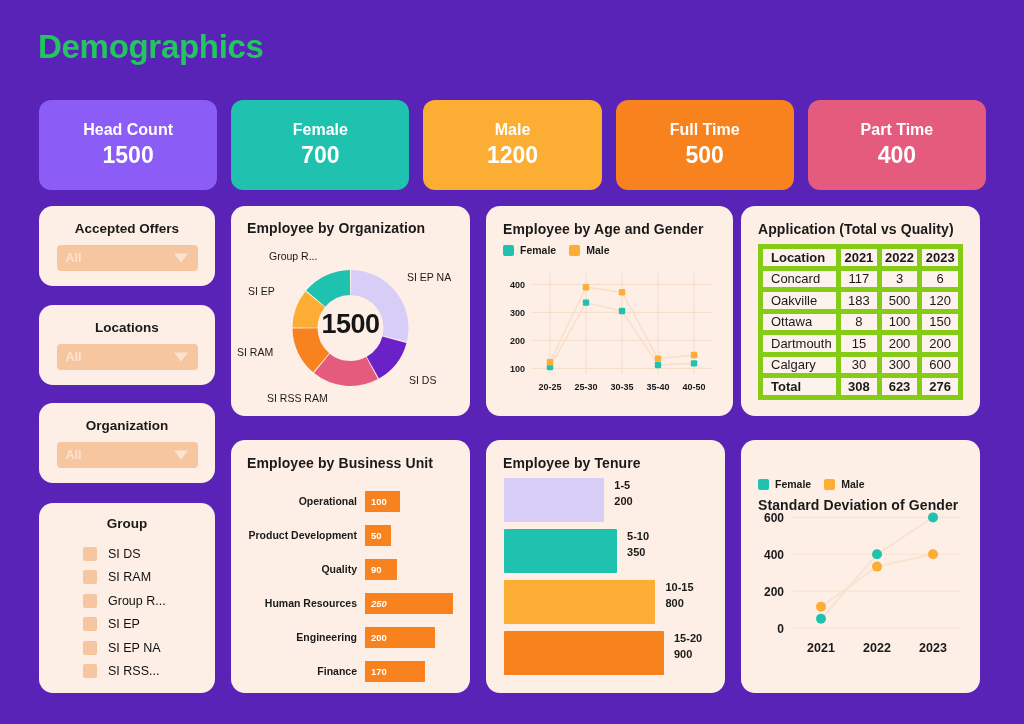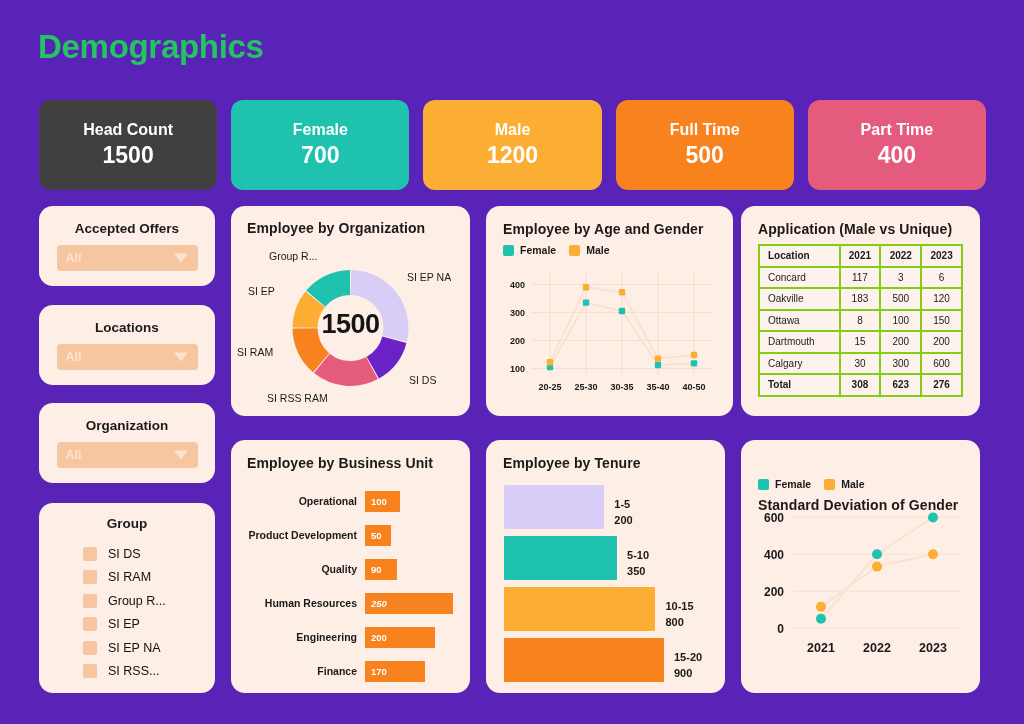--- a/index.html
+++ b/index.html
@@ -100,22 +100,22 @@
 
   
   .table-card { left: 741px; top: 206px; width: 239px; height: 210px; }
   .table-card .card-title { position: absolute; left: 17px; top: 15px; }
   table.apptable {
     position: absolute; left: 17px; top: 38px;
     width: 205px; border-collapse: collapse;
     background: #FDF3EC;
   }
   table.apptable th, table.apptable td {
-    border: 2px solid #84cc16;
-    font-size: 10px; color: #1A1A1A;
+    border: 5px solid #84cc16;
+    font-size: 13px; color: #1A1A1A;
     height: 21.5px; text-align: center;
     padding: 0 3px;
   }
   table.apptable th { font-weight: bold; }
   table.apptable td.loc { text-align: left; padding-left: 8px; }
   table.apptable th.loc { text-align: left; padding-left: 8px; }
   table.apptable tr.total td { font-weight: bold; }
 
   
   .bu-card { left: 231px; top: 440px; width: 239px; height: 253px; }
@@ -129,39 +129,39 @@
   .bu-bar {
     height: 21px; background: #F7821E;
     display: flex; align-items: center; padding-left: 6px;
   }
   .bu-val { font-size: 9.5px; font-weight: bold; color: #FFFFFF; }
 
   
   .ten-card { left: 486px; top: 440px; width: 239px; height: 253px; }
   .ten-card .card-title { position: absolute; left: 17px; top: 15px; }
   .ten-rows { position: absolute; left: 0; top: 38px; width: 239px; }
-  .ten-row { display: flex; align-items: flex-end; height: 51px; }
+  .ten-row { display: flex; align-items: flex-start; height: 51px; }
   .ten-bar { height: 44px; margin-left: 18px; border-radius: 1px; }
   .ten-txt { margin-left: 10px; line-height: 1.45; }
   .ten-name { font-size: 11px; font-weight: bold; color: #1A1A1A; }
   .ten-val { font-size: 11px; font-weight: bold; color: #1A1A1A; }
 
   
   .std-card { left: 741px; top: 440px; width: 239px; height: 253px; }
   .std-card .card-title { position: absolute; left: 17px; top: 15px; margin-top: 42px; }
 
   svg { display: block; }
 </style>
 </head>
 <body>
 
 <div class="page-title">Demographics</div>
 
 <div class="kpi-row">
-  <div class="kpi" id="kpi0" style="background: #404040;">
+  <div class="kpi" id="kpi0" style="background: #8b5cf6;">
     <span class="kpi-label">Head Count</span>
     <span class="kpi-value">1500</span>
   </div>
   <div class="kpi" id="kpi1" style="background: rgb(31, 194, 174);">
     <span class="kpi-label">Female</span>
     <span class="kpi-value">700</span>
   </div>
   <div class="kpi" id="kpi2" style="background: rgb(251, 174, 51);">
     <span class="kpi-label">Male</span>
     <span class="kpi-value">1200</span>
@@ -291,21 +291,21 @@
       <rect x="204.8" y="85.76" width="6.4" height="6.4" rx="1.2" fill="#FBAE33"></rect>
       <text x="64" y="124" text-anchor="middle" font-size="9" font-family="&quot;Liberation Sans&quot;, sans-serif" font-weight="bold" fill="#1A1A1A">20-25</text>
       <text x="100" y="124" text-anchor="middle" font-size="9" font-family="&quot;Liberation Sans&quot;, sans-serif" font-weight="bold" fill="#1A1A1A">25-30</text>
       <text x="136" y="124" text-anchor="middle" font-size="9" font-family="&quot;Liberation Sans&quot;, sans-serif" font-weight="bold" fill="#1A1A1A">30-35</text>
       <text x="172" y="124" text-anchor="middle" font-size="9" font-family="&quot;Liberation Sans&quot;, sans-serif" font-weight="bold" fill="#1A1A1A">35-40</text>
       <text x="208" y="124" text-anchor="middle" font-size="9" font-family="&quot;Liberation Sans&quot;, sans-serif" font-weight="bold" fill="#1A1A1A">40-50</text>
     </svg>
 </div>
 
 <div class="card table-card">
-  <div class="card-title">Application (Male vs Unique)</div>
+  <div class="card-title">Application (Total vs Quality)</div>
   <table class="apptable">
     <thead>
       <tr>
         <th class="loc">Location</th>
         <th>2021</th>
         <th>2022</th>
         <th>2023</th>
       </tr>
     </thead>
     <tbody id="apptable-body">

